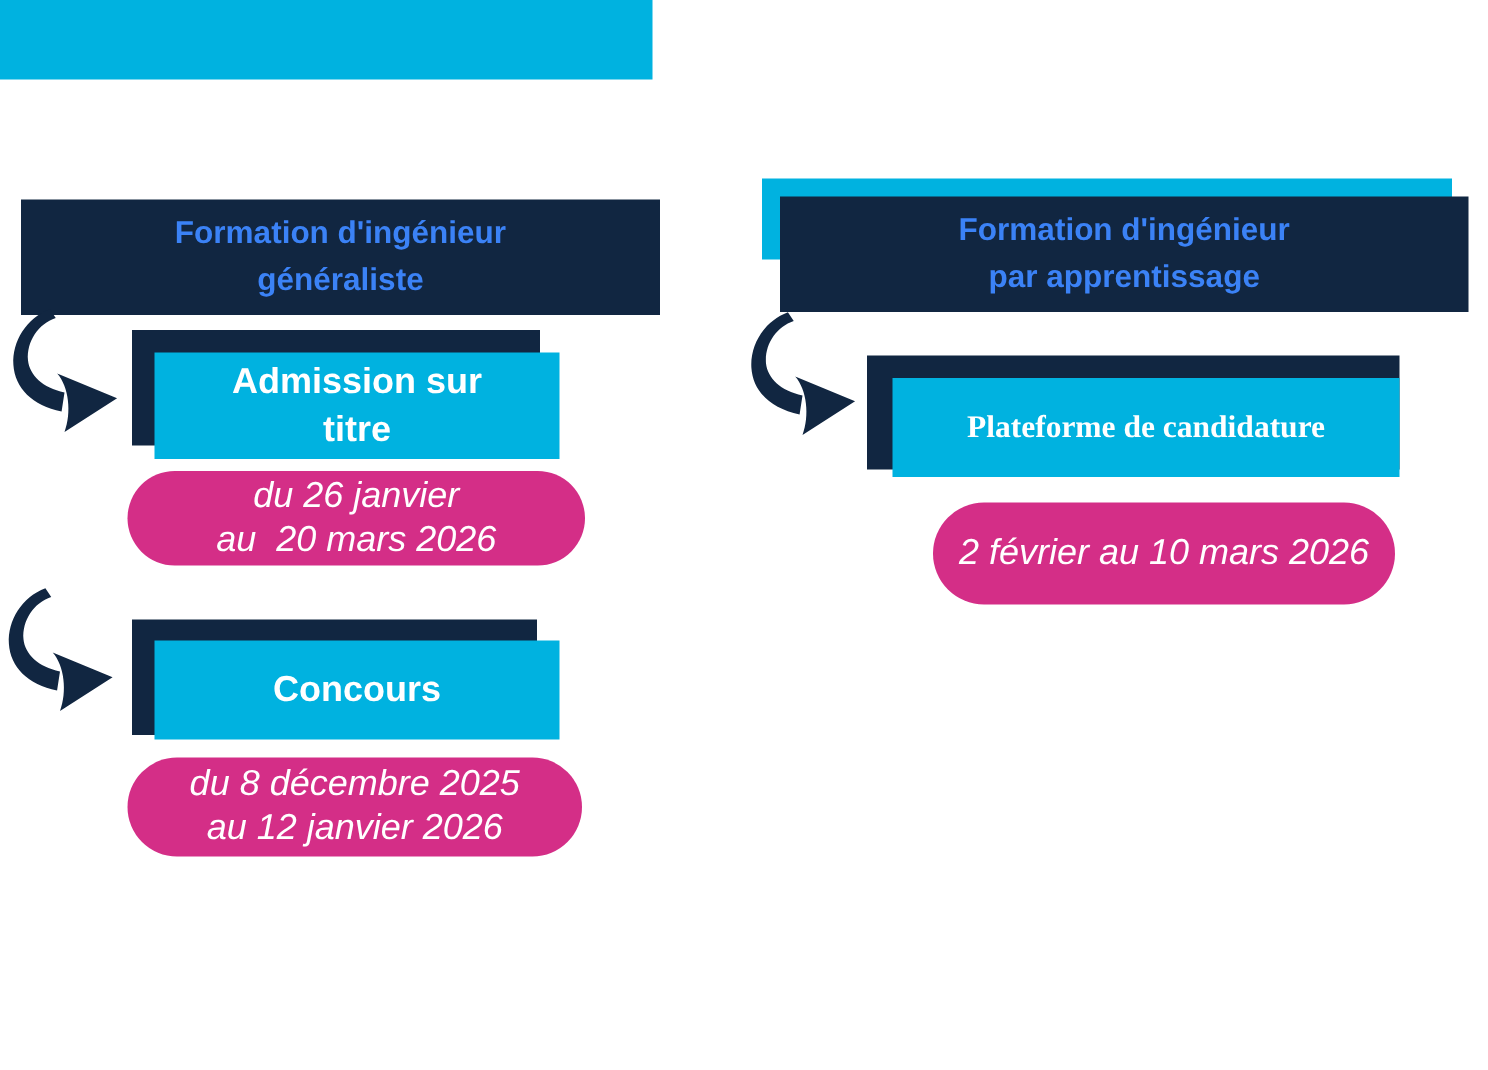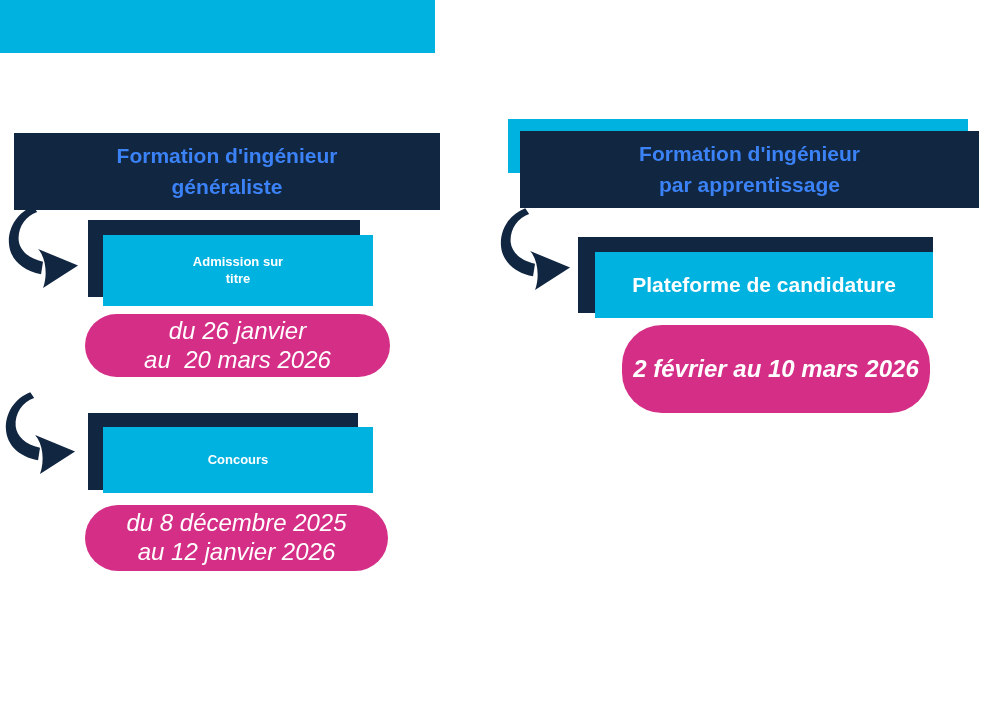--- a/index.html
+++ b/index.html
@@ -9,21 +9,21 @@
   }
   .accent-bar{position:absolute;background:#00b2e0;}
   .hdr{
     position:absolute;background:#112641;color:#3b82f6;font-weight:bold;
     font-size:21px;line-height:1.45;text-align:center;
     display:flex;align-items:center;justify-content:center;white-space:pre-wrap;
   }
   .shadow-box{position:absolute;background:#112641;}
   .step-box{
     position:absolute;background:#00b2e0;color:#ffffff;font-weight:bold;
-    font-size:13px;line-height:1.3;text-align:center;
+    font-size:24px;line-height:1.3;text-align:center;
     display:flex;align-items:center;justify-content:center;white-space:pre-wrap;
   }
   .step-box.big{font-size:21px;}
   .pill{
     position:absolute;background:#d42e87;color:#ffffff;font-style:italic;
     font-size:24px;line-height:1.2;text-align:center;border-radius:40px;
     display:flex;align-items:center;justify-content:center;white-space:pre-wrap;
   }
   .arrow{position:absolute;}
   .arrow svg{display:block;width:100%;height:100%;}
@@ -38,22 +38,22 @@
   .arr2 {left:3px; top:392px;width:74px; height:84px;}
   .shB  {left:88px;top:413px;width:270px;height:77px;}
   .boxB {left:103px;top:427px;width:270px;height:66px;}
   .pillB{left:85px;top:505px;width:303px;height:66px;}
 
   
   .barR {left:508px;top:119px;width:460px;height:54px;}
   .hdrR {left:520px;top:131px;width:459px;height:77px;}
   .arr3 {left:498px;top:206px;width:74px; height:88px;}
   .shC  {left:578px;top:237px;width:355px;height:76px;}
-  .boxC {left:595px;top:252px;width:338px;height:66px;}
-  .pillC{left:622px;top:325px;width:308px;height:88px;font-weight:bold;}
+  .boxC {left:595px;top:252px;width:338px;height:66px;font-family:Liberation Serif, serif;}
+  .pillC{left:622px;top:335px;width:308px;height:68px;}
 </style>
 </head>
 <body>
 
 <svg width="0" height="0" style="position:absolute">
   <defs>
     <g id="curved-arrow">
       <path fill="#112641" d="M28,0 C12,6 2,22 3,38 C4,54 16,66 36,70 L38,57 C23,54 14,45 13,35 C12,22 20,10 32,6 Z"></path>
       <path fill="#112641" d="M33,44 L74,61 L38,84 C43,71 41,53 33,44 Z"></path>
     </g>

